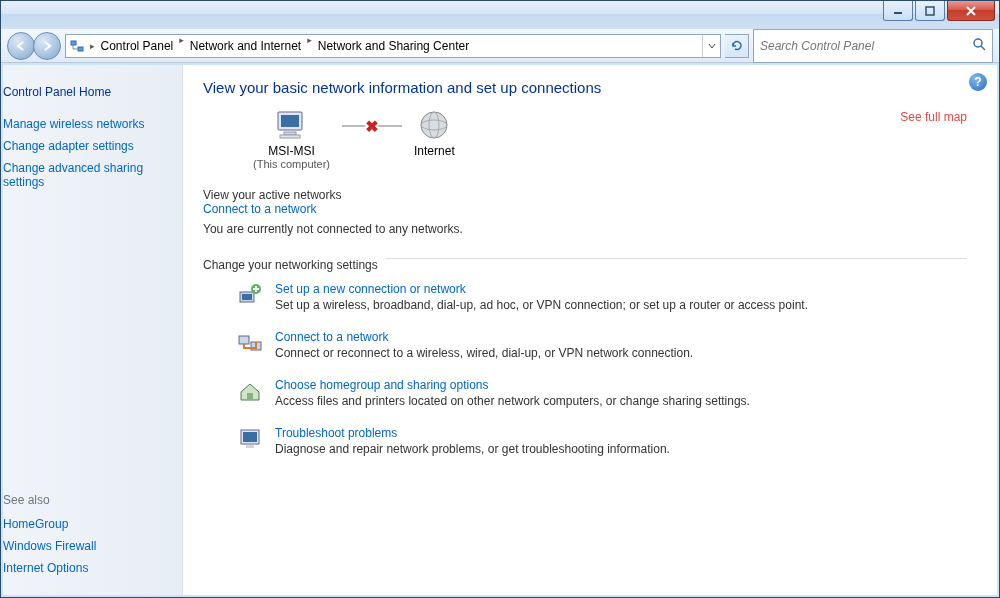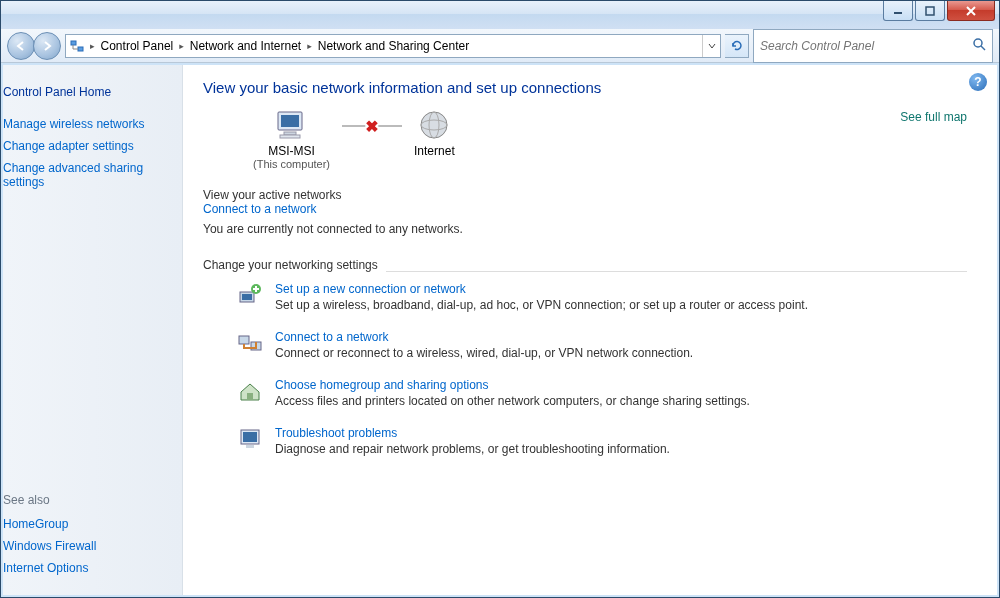--- a/index.html
+++ b/index.html
@@ -15,21 +15,21 @@
 .winbtn.close { width: 48px; background: linear-gradient(to bottom, #e99890 0%, #d65c4f 45%, #c43a2a 46%, #cf5040 100%); border-color: #8b2a1f; }
 .winbtn svg { display: block; }
 
 
 .navbar { height: 34px; background: linear-gradient(to bottom, #f2f7fc, #e1ebf7); display: flex; align-items: center; padding: 0 6px; gap: 4px; border-bottom: 1px solid #b8c8d8; }
 .navbtns { display: flex; gap: 0; }
 .navcircle { width: 28px; height: 28px; border-radius: 50%; background: radial-gradient(circle at 35% 30%, #dce8f5, #a8c3e0 60%, #7fa3c8); border: 1px solid #6b8fb5; display: flex; align-items: center; justify-content: center; color: #fff; font-size: 14px; cursor: default; }
 .navcircle + .navcircle { margin-left: -2px; }
 .addressbar { flex: 1; height: 24px; background: #fff; border: 1px solid #8fa8c0; display: flex; align-items: center; font-size: 12px; }
 .address-icon { width: 22px; height: 22px; display: flex; align-items: center; justify-content: center; }
-.breadcrumb { display: flex; align-items: center; height: 100%; }
+.breadcrumb { display: flex; align-items: flex-start; height: 100%; }
 .crumb { padding: 0 4px; cursor: default; height: 100%; display: flex; align-items: center; color: #000; }
 .crumb-arrow { padding: 0 2px; color: #555; font-size: 9px; }
 .addr-spacer { flex: 1; }
 .addr-drop { width: 18px; text-align: center; border-left: 1px solid #ccc; height: 100%; display: flex; align-items: center; justify-content: center; cursor: default; }
 .refresh { width: 24px; height: 24px; border: 1px solid #8fa8c0; border-left: none; background: linear-gradient(to bottom,#eaf3fc,#d5e6f7); display: flex; align-items: center; justify-content: center; cursor: default; }
 .searchbox { width: 240px; height: 24px; background: #fff; border: 1px solid #8fa8c0; display: flex; align-items: center; padding: 16px 6px; }
 .searchbox input { border: none; outline: none; flex: 1; font-size: 12px; color: #666; font-style: italic; background: transparent; }
 .search-icon { color: #3a6ea5; font-size: 13px; }
 
 
@@ -43,29 +43,29 @@
 .main { flex: 1; padding: 14px 30px 20px 20px; position: relative; }
 .help-icon { position: absolute; top: 8px; right: 10px; width: 18px; height: 18px; border-radius: 50%; background: radial-gradient(circle at 35% 30%, #7fb8f0, #2a6db8); color: #fff; font-size: 12px; font-weight: bold; display: flex; align-items: center; justify-content: center; cursor: pointer; }
 .page-title { color: #003399; font-size: 15px; font-weight: normal; margin-bottom: 14px; }
 
 .netmap { display: flex; align-items: center; gap: 12px; padding-left: 50px; position: relative; margin-bottom: 18px; }
 .netnode { display: flex; flex-direction: column; align-items: center; font-size: 12px; }
 .netnode .lbl { margin-top: 2px; }
 .netnode .sub { color: #555; font-size: 11px; }
 .netline { width: 60px; height: 2px; background: #bbb; position: relative; margin-bottom: 28px; }
 .netx { position: absolute; left: 50%; top: 50%; transform: translate(-50%, -50%); color: #d02020; font-weight: bold; font-size: 16px; background:#fff; }
-.fullmap { position: absolute; right: 0; top: 0; color: #0f766e; font-size: 12px; cursor: pointer; }
+.fullmap { position: absolute; right: 0; top: 0; color: #ef4444; font-size: 12px; cursor: pointer; }
 
 .section-row { display: flex; align-items: flex-start; font-size: 12px; margin-bottom: 6px; flex-direction: column; }
 .section-row .sec-label { color: #333; white-space: nowrap; }
 .section-row .hr { flex: 1; height: 1px; background: #ddd; margin: 0 8px; }
 .section-row .sec-link { color: #0066cc; cursor: pointer; white-space: nowrap; }
 .section-sub { font-size: 12px; color: #333; text-align: left; margin-bottom: 22px; }
 
-.settings-head { font-size: 12px; color: #333; display: flex; align-items: flex-end; margin-bottom: 10px; }
+.settings-head { font-size: 12px; color: #333; display: flex; align-items: flex-start; margin-bottom: 10px; }
 .settings-head .hr { flex: 1; height: 1px; background: #ddd; margin-left: 8px; }
 
 .task { display: flex; gap: 12px; margin-bottom: 18px; padding-left: 34px; }
 .task-icon { width: 26px; height: 26px; flex-shrink: 0; display: flex; align-items: center; justify-content: center; }
 .task-body { font-size: 12px; }
 .task-title { color: #0066cc; cursor: pointer; margin-bottom: 2px; }
 .task-desc { color: #333; }
 
 .pc-icon, .globe-icon { width: 36px; height: 32px; }
 </style>

